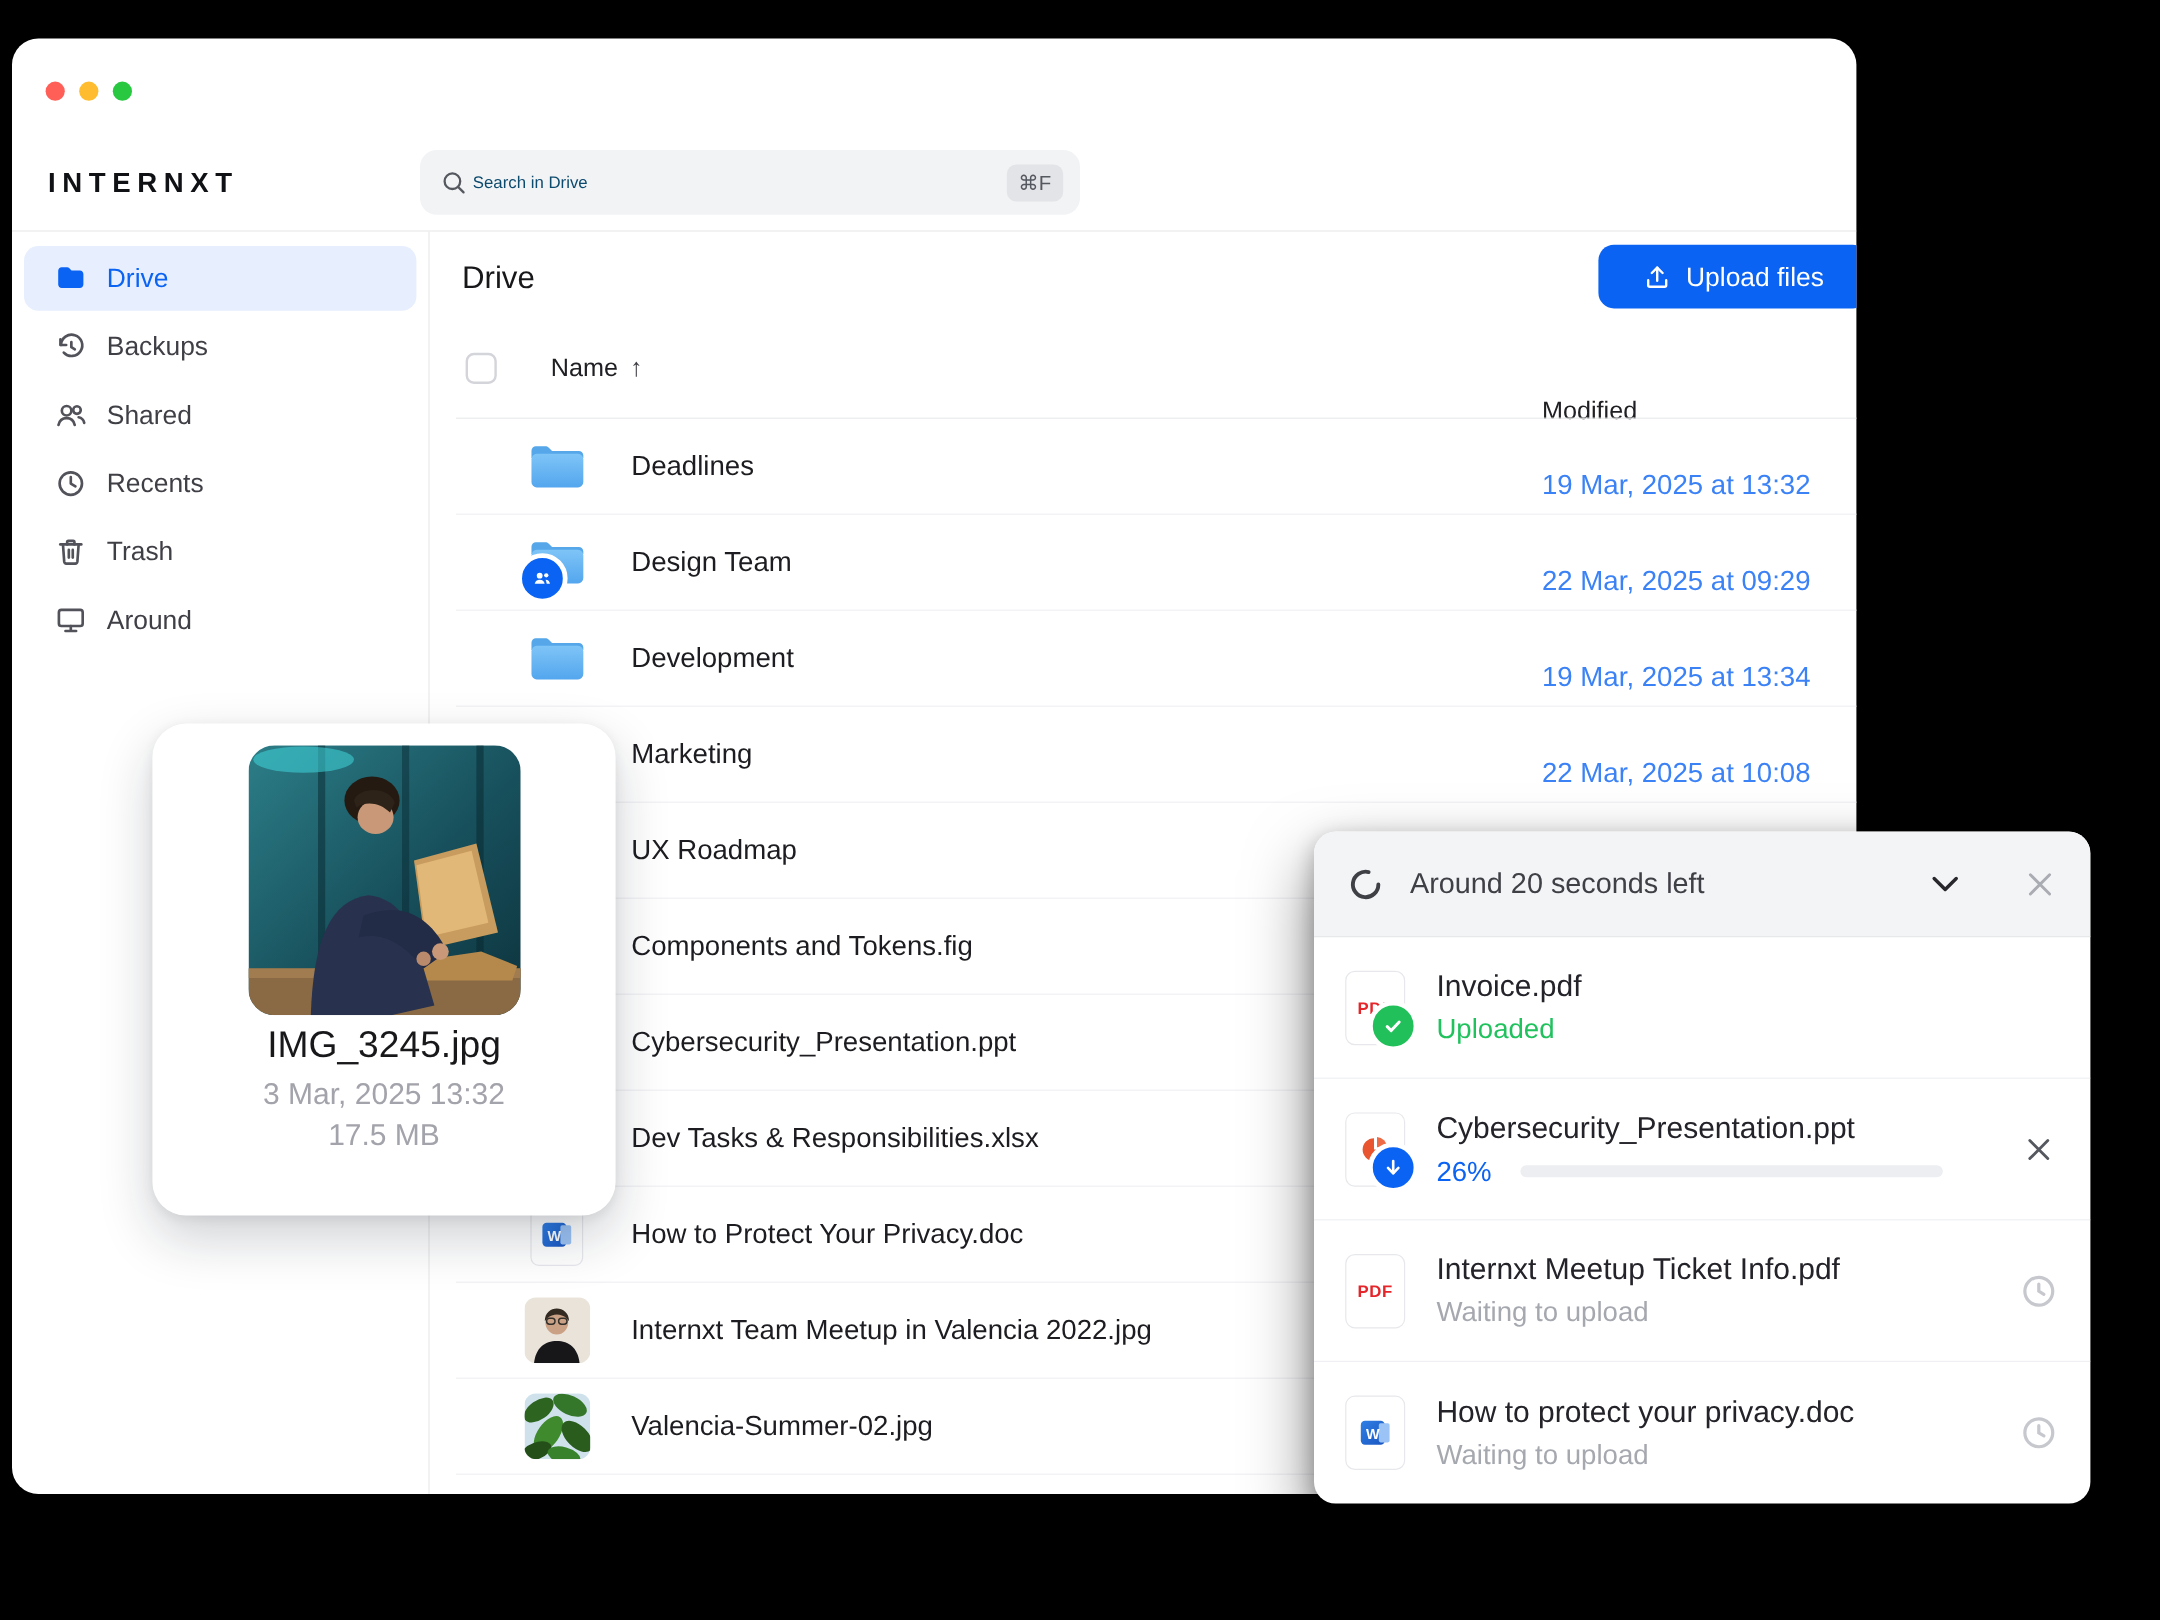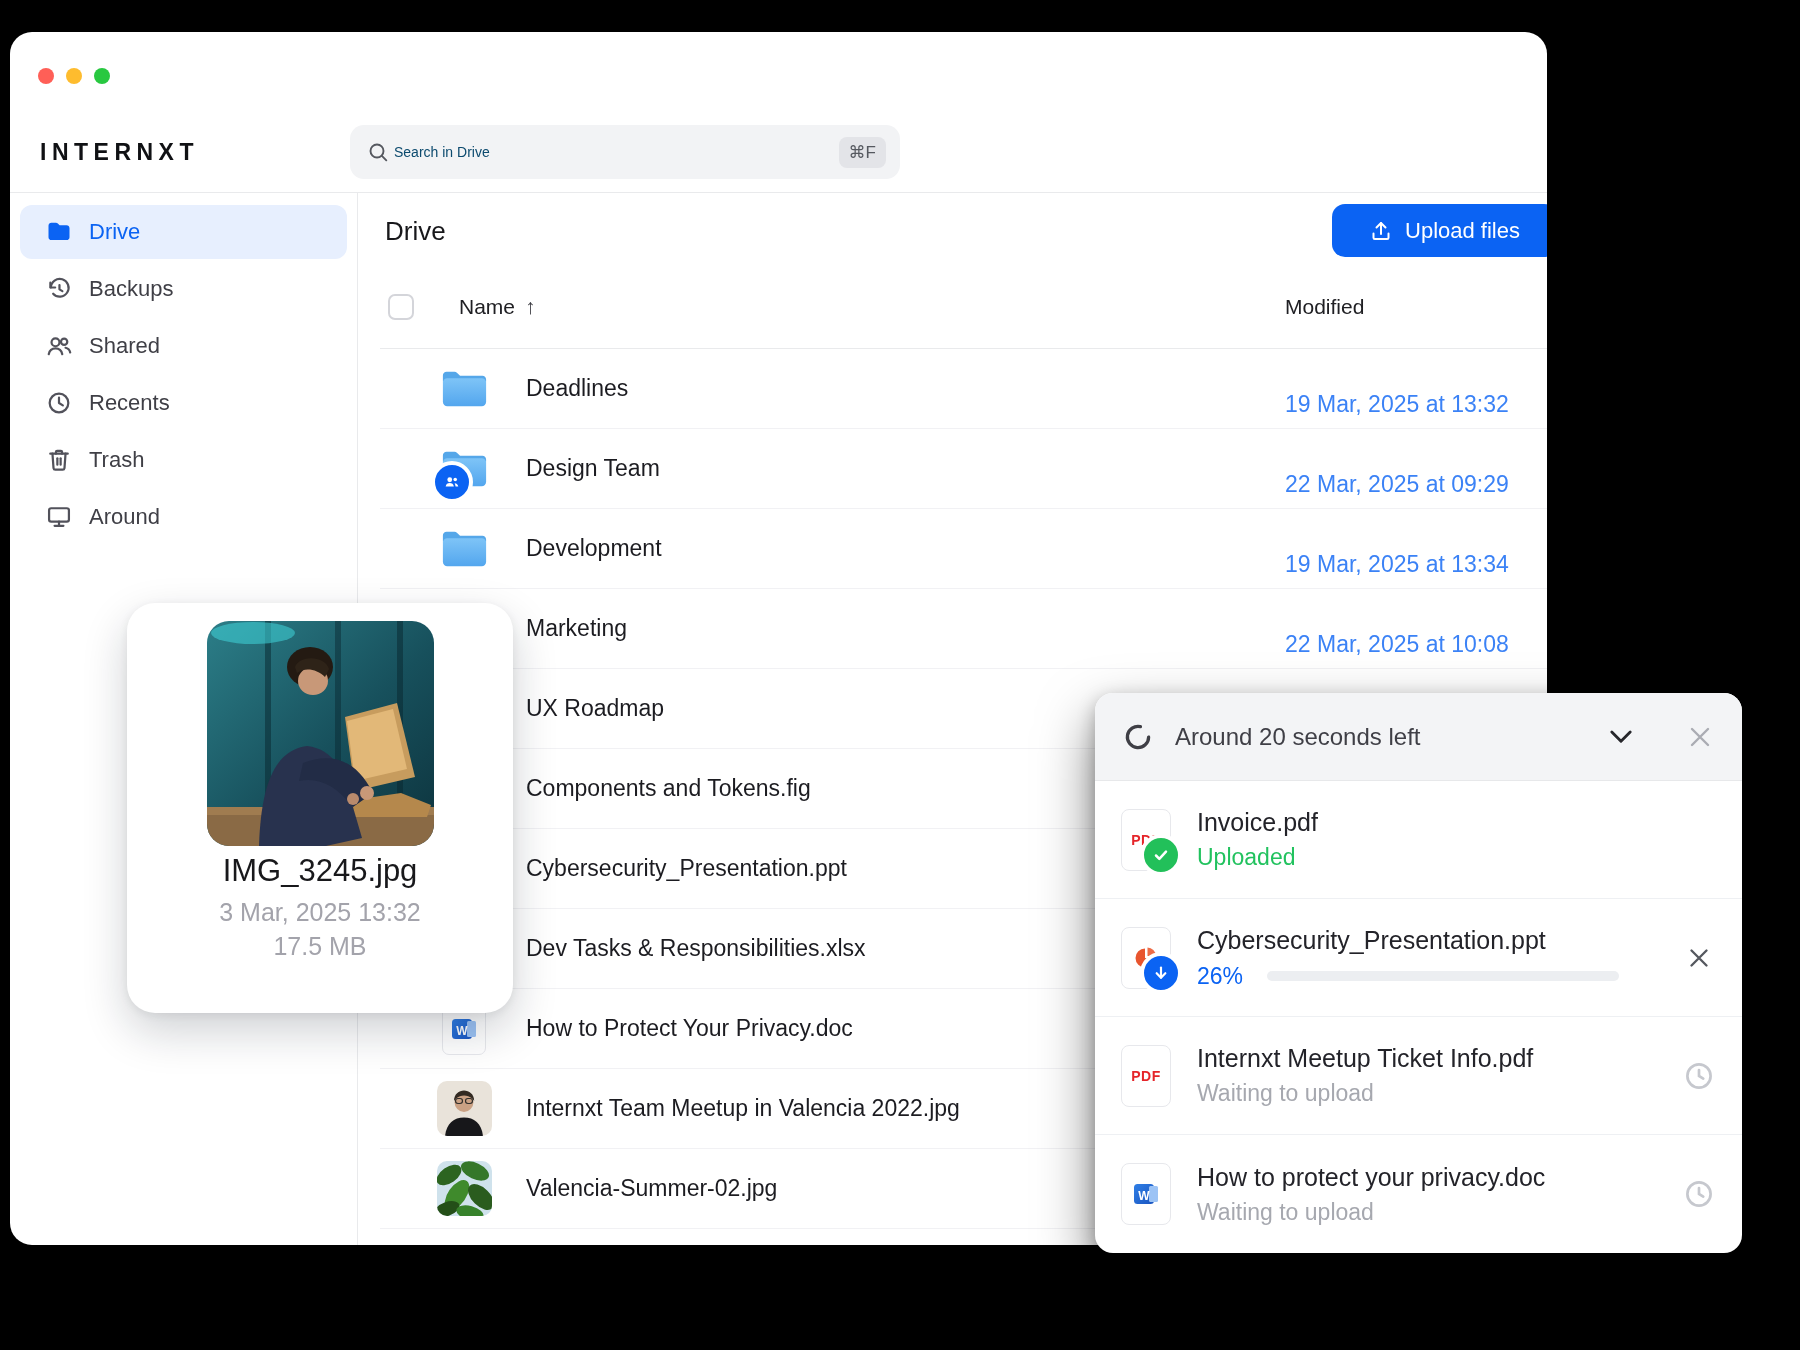--- a/index.html
+++ b/index.html
@@ -36,21 +36,21 @@
               border-radius:13px;color:#fff;font-size:22px;font-weight:500;display:flex;align-items:center;
               justify-content:center;gap:12px;cursor:pointer;font-family:inherit;}
   .upload-btn .u-ic{width:24px;height:24px;}
   .tool-ic{position:absolute;width:36px;height:36px;color:#17181a;cursor:pointer;}
   .ti-fup{left:1568px;top:180px;} .ti-fplus{left:1624px;top:180px;} .ti-grid{left:1712px;top:182px;width:34px;height:34px;}
   .tool-div{position:absolute;left:1686px;top:176px;width:1px;height:44px;background:#e5e6e9;}
   
   .th-check{position:absolute;left:378px;top:262px;width:26px;height:26px;border:2px solid #d4d5da;
             border-radius:7px;background:#fff;cursor:pointer;box-sizing:border-box;}
   .th{position:absolute;top:263px;font-size:21px;font-weight:500;color:#202024;}
-  .th-name{left:449px;} .th-mod{left:1275px;} .th-size{left:1583px;}
+  .th-name{left:449px;} .th-mod{left:1275px;margin-top:36px;} .th-size{left:1583px;}
   .th-arrow{margin-left:10px;font-weight:400;color:#3c3c42;}
   .thead-line{position:absolute;left:370px;top:316px;width:1387px;height:1px;background:#e9eaec;}
   .rows{position:absolute;left:370px;top:317px;width:1387px;}
   .frow{position:relative;height:79px;border-bottom:1px solid #f1f1f4;display:flex;align-items:center;cursor:pointer;}
   .ficon{width:55px;height:55px;margin-left:57px;flex:0 0 auto;position:relative;}
   .ficon svg{display:block;}
   .fname{margin-left:34px;font-size:23px;color:#1c1c21;}
   .fmod{position:absolute;left:905px;font-size:23px;color:#3b82f6;margin-top:32px;}
   .fsize{position:absolute;left:1213px;font-size:22px;color:#9ca0a8;}
   .thumb{width:55px;height:55px;border-radius:10px;overflow:hidden;display:block;}

